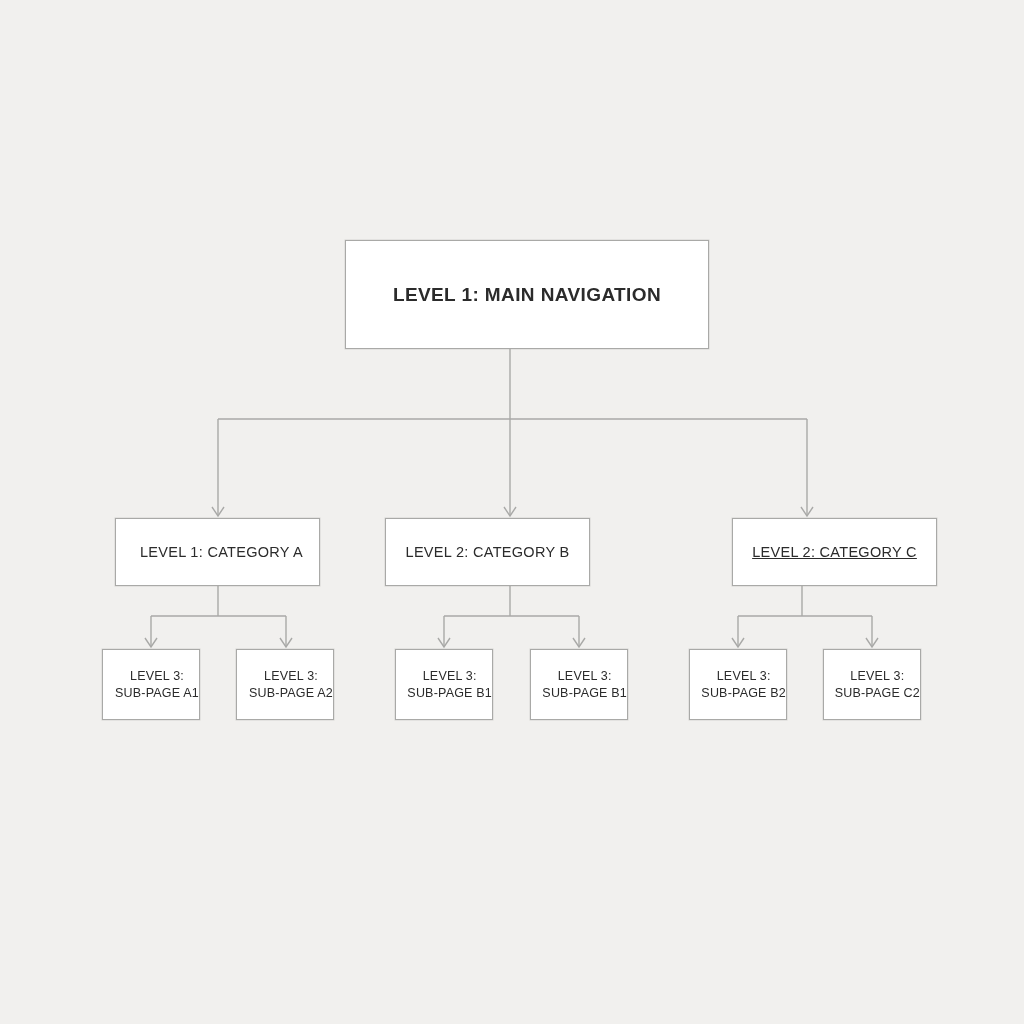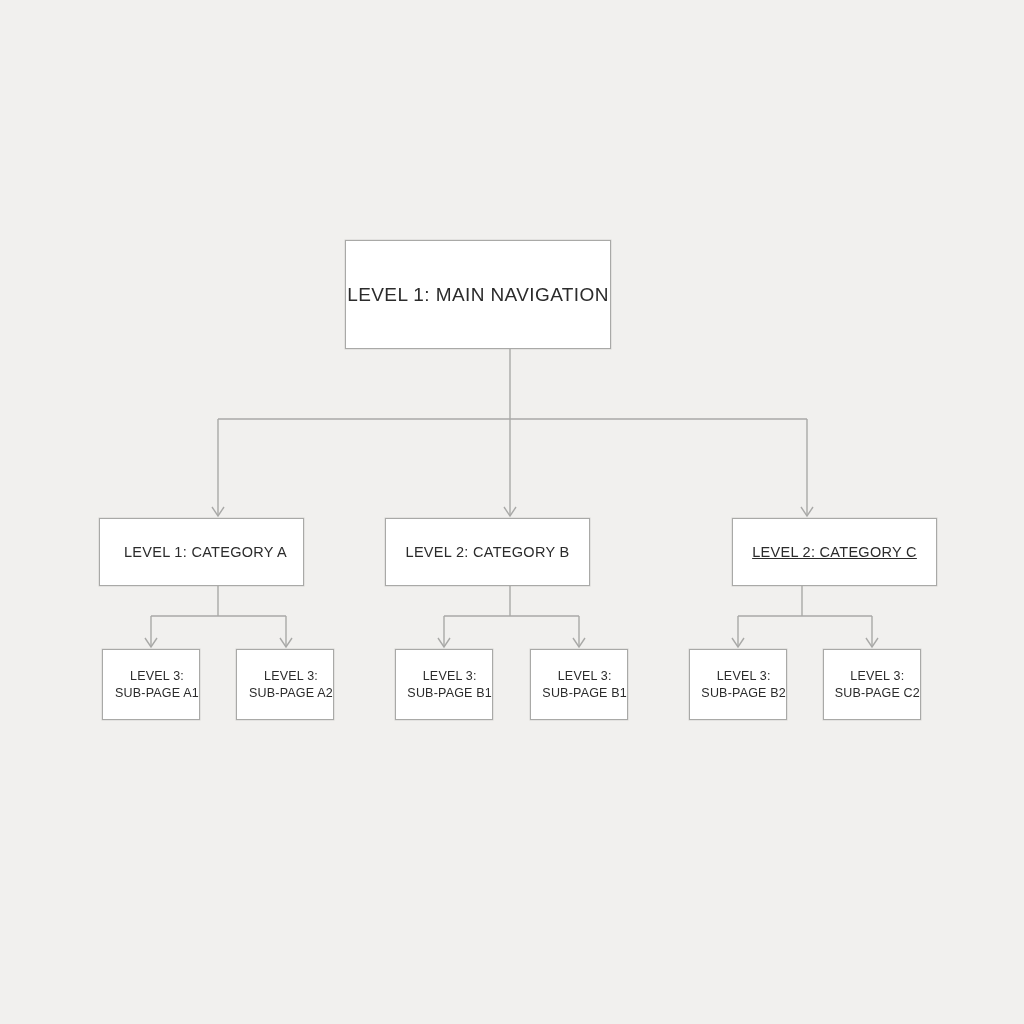--- a/index.html
+++ b/index.html
@@ -34,35 +34,35 @@
     display: flex;
     align-items: center;
     justify-content: center;
     text-align: center;
     color: #2b2b2b;
     box-shadow: 0 0 0 0.5px rgba(160,160,158,0.35);
   }
   .node-root {
     left: 345px;
     top: 240px;
-    width: 266px;
+    width: 364px;
     height: 109px;
     font-size: 19px;
-    font-weight: normal;
+    font-weight: bold;
     letter-spacing: 0.4px;
   }
   .node-cat {
     top: 518px;
     width: 205px;
     height: 68px;
     font-size: 14.5px;
     font-weight: normal;
     letter-spacing: 0.3px;
   }
-  .cat-a { left: 99px; padding-left: 8px; }
+  .cat-a { left: 115px; padding-left: 8px; }
   .cat-b { left: 385px; }
   .cat-c { left: 732px; text-decoration: underline; }
   .node-leaf {
     top: 649px;
     width: 98px;
     height: 71px;
     font-size: 12.5px;
     line-height: 17px;
     letter-spacing: 0.2px;
     justify-content: flex-end;

